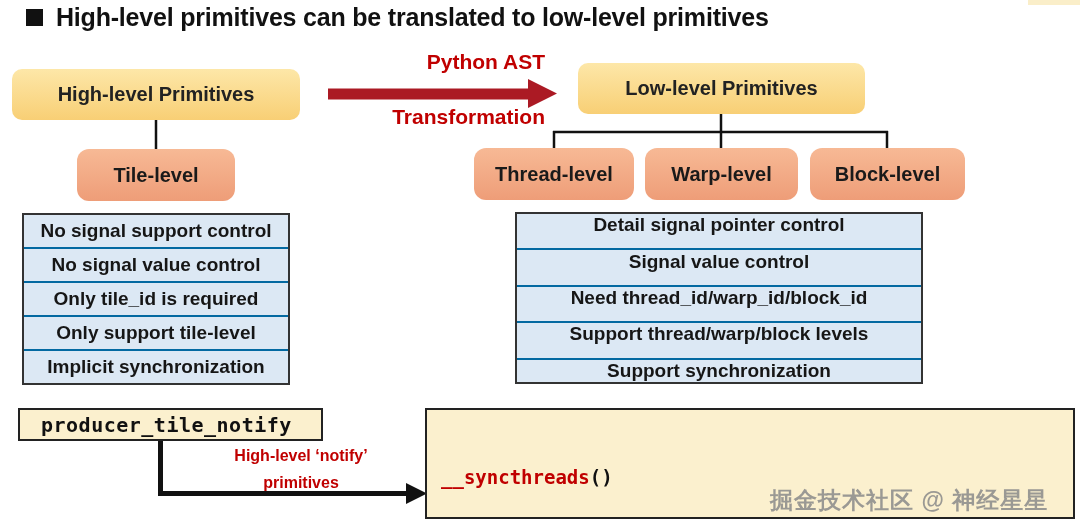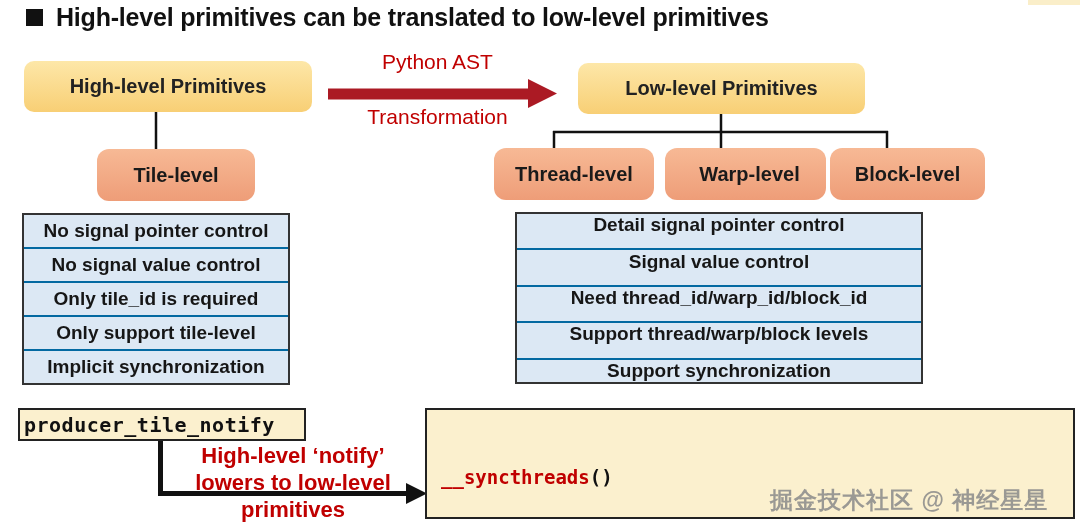--- a/index.html
+++ b/index.html
@@ -18,56 +18,56 @@
 
   
   .ybox{
     background:linear-gradient(#fde7a8,#f8cf75);
     border-radius:10px;display:flex;align-items:center;justify-content:center;
     font-size:20px;font-weight:700;color:#222;
   }
   .sbox{
     background:linear-gradient(#f7b995,#ee9d78);
     border-radius:12px;display:flex;align-items:center;justify-content:center;
-    font-size:20px;font-weight:700;color:#1a1a1a;margin-left:20px;
+    font-size:20px;font-weight:700;color:#1a1a1a;
   }
-  #high-box{left:12px;top:61px;width:288px;height:51px;margin-left:12px;}
+  #high-box{left:12px;top:69px;width:288px;height:51px;}
   #tile-box{left:77px;top:149px;width:158px;height:52px;}
   #low-box{left:578px;top:63px;width:287px;height:51px;}
   #thread-box{left:474px;top:148px;width:160px;height:52px;}
-  #warp-box{left:645px;top:148px;width:153px;height:52px;padding-left:8px;}
+  #warp-box{left:645px;top:148px;width:153px;height:52px;}
   #block-box{left:810px;top:148px;width:155px;height:52px;}
 
   
-  .redlbl{color:#c00000;font-weight:400;font-size:21px;text-align:center;}
+  .redlbl{color:#c00000;font-weight:700;font-size:21px;text-align:right;}
   #ast-label{left:330px;top:50px;width:215px;}
   #transform-label{left:330px;top:105px;width:215px;}
 
   
   .ptable{
     display:flex;flex-direction:column;border:2px solid #333;background:#dce8f4;
   }
   .ptable .row{
     flex:1;display:flex;align-items:center;justify-content:center;
     font-size:19px;font-weight:700;color:#161616;
   }
   .ptable .row + .row{border-top:2px solid #0369a1;}
   #high-table{left:22px;top:213px;width:264px;height:168px;}
   #low-table{left:515px;top:212px;width:404px;height:168px;gap:12px;}
 
   
   .cream{background:#fbf0ce;border:2px solid #222;}
   #ptn-box{
     left:18px;top:408px;width:280px;height:29px;
     font-family:"DejaVu Sans Mono", monospace;font-weight:700;font-size:20px;color:#111;
-    display:flex;align-items:center;padding-left:4px;letter-spacing:0.5px;
+    display:flex;align-items:center;padding-left:21px;letter-spacing:0.5px;
   }
   #caption{
-    left:178px;top:442px;width:230px;text-align:center;
-    color:#c00000;font-weight:700;font-size:22px;line-height:27px;
+    left:186px;top:442px;width:230px;text-align:center;
+    color:#c00000;font-weight:700;font-size:16px;line-height:27px;
   }
   #code-box{left:425px;top:408px;width:646px;height:107px;}
   #code-lines{
     left:441px;top:412px;width:630px;
     font-family:"DejaVu Sans Mono", monospace;font-weight:700;font-size:19px;
     line-height:26px;color:#111;white-space:pre;
   }
   .c-red{color:#c00000;}
   #watermark{
     left:770px;top:485px;width:310px;font-size:23px;color:#8a8a8a;opacity:0.85;
@@ -108,40 +108,39 @@
 
   <div class="abs redlbl" id="ast-label">Python AST</div>
   <div class="abs redlbl" id="transform-label">Transformation</div>
 
   <div class="abs ybox" id="low-box">Low-level Primitives</div>
   <div class="abs sbox" id="thread-box">Thread-level</div>
   <div class="abs sbox" id="warp-box">Warp-level</div>
   <div class="abs sbox" id="block-box">Block-level</div>
 
   <div class="abs ptable" id="high-table">
-    <div class="row">No signal pointer control</div>
+    <div class="row">No signal support control</div>
     <div class="row">No signal value control</div>
     <div class="row">Only tile_id is required</div>
     <div class="row">Only support tile-level</div>
     <div class="row">Implicit synchronization</div>
   </div>
 
   <div class="abs ptable" id="low-table">
     <div class="row">Detail signal pointer control</div>
     <div class="row">Signal value control</div>
     <div class="row">Need thread_id/warp_id/block_id</div>
     <div class="row">Support thread/warp/block levels</div>
     <div class="row">Support synchronization</div>
   </div>
 
   <div class="abs cream" id="ptn-box">producer_tile_notify</div>
 
   <div class="abs" id="caption">
     <div>High-level ‘notify’</div>
-    <div>lowers to low-level</div>
     <div>primitives</div>
   </div>
 
   <div class="abs cream" id="code-box"></div>
   <div class="abs" id="code-lines">
     <div class="code-line"><span class="c-red">__syncthreads</span><span>()</span></div>
     
     
     
   </div>

